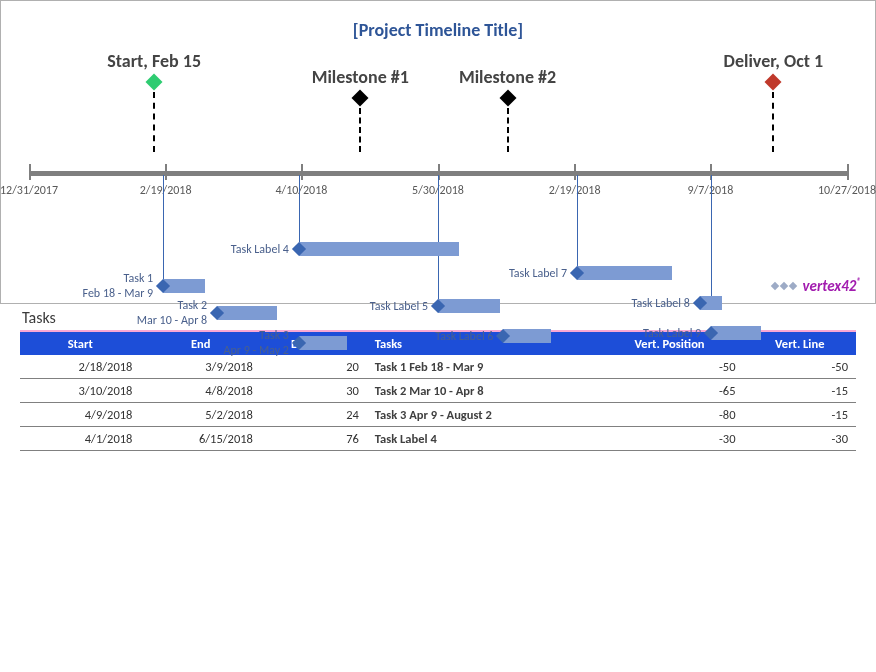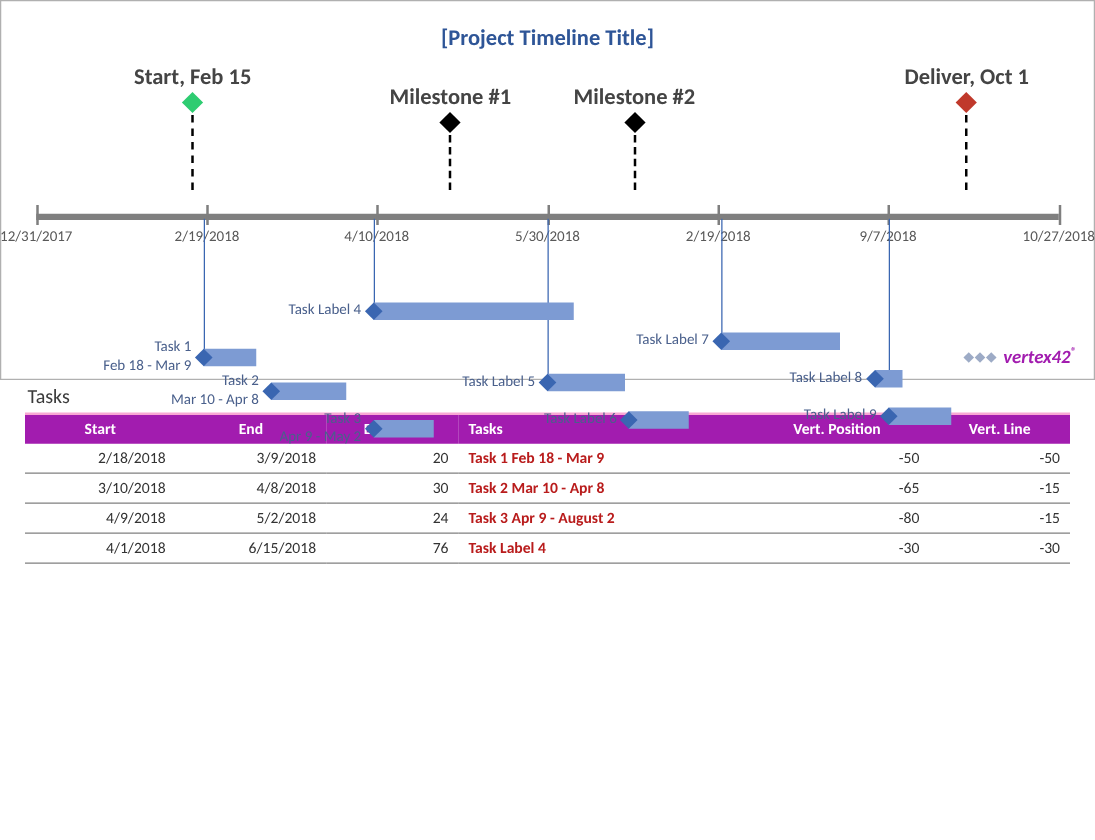--- a/index.html
+++ b/index.html
@@ -24,23 +24,23 @@
   .ms-line { border-left: 2px dashed #000; width: 0; margin: 4px auto 0; }
   .task { position: absolute; }
   .task-bar { height: 14px; background: #7d9bd3; position: relative; }
   .task-dia { width: 10px; height: 10px; background: #3a66b1; transform: rotate(45deg); position: absolute; left: -5px; top: 2px; }
   .task-label { position: absolute; right: 100%; top: 50%; transform: translateY(-50%); margin-right: 10px; font-size: 12px; color: #4a608c; text-align: right; white-space: nowrap; line-height: 1.25; }
   .task-drop { position: absolute; border-left: 1px solid #3a66b1; width: 0; top: 134px; }
 
   .tbl-section { margin: 0 20px 20px; }
   .tbl-title { font-size: 16px; color: #3b3b3b; padding: 4px 2px 3px; border-bottom: 2px solid #f9a8d4; }
   table { border-collapse: collapse; width: 100%; font-size: 12.5px; }
-  thead th { background: #a21caf; color: #fff; font-weight: bold; padding: 4px 8px; text-align: center; }
+  thead th { background: #1d4ed8; color: #fff; font-weight: bold; padding: 4px 8px; text-align: center; }
   tbody td { border-bottom: 1px solid #808080; padding: 4px 8px; text-align: right; color: #333; }
-  tbody td.lab { text-align: left; color: #b91c1c; font-weight: bold; }
+  tbody td.lab { text-align: left; color: #404040; font-weight: bold; }
   thead th:nth-child(4), tbody td:nth-child(4) { text-align: left; }
 </style>
 </head>
 <body>
 
 <div class="chart-panel">
   <div class="chart-title">[Project Timeline Title]</div>
   <div class="timeline-wrap" id="tl">
     <div class="axis-line"></div>
   <div class="tick" style="left: 0%;">

